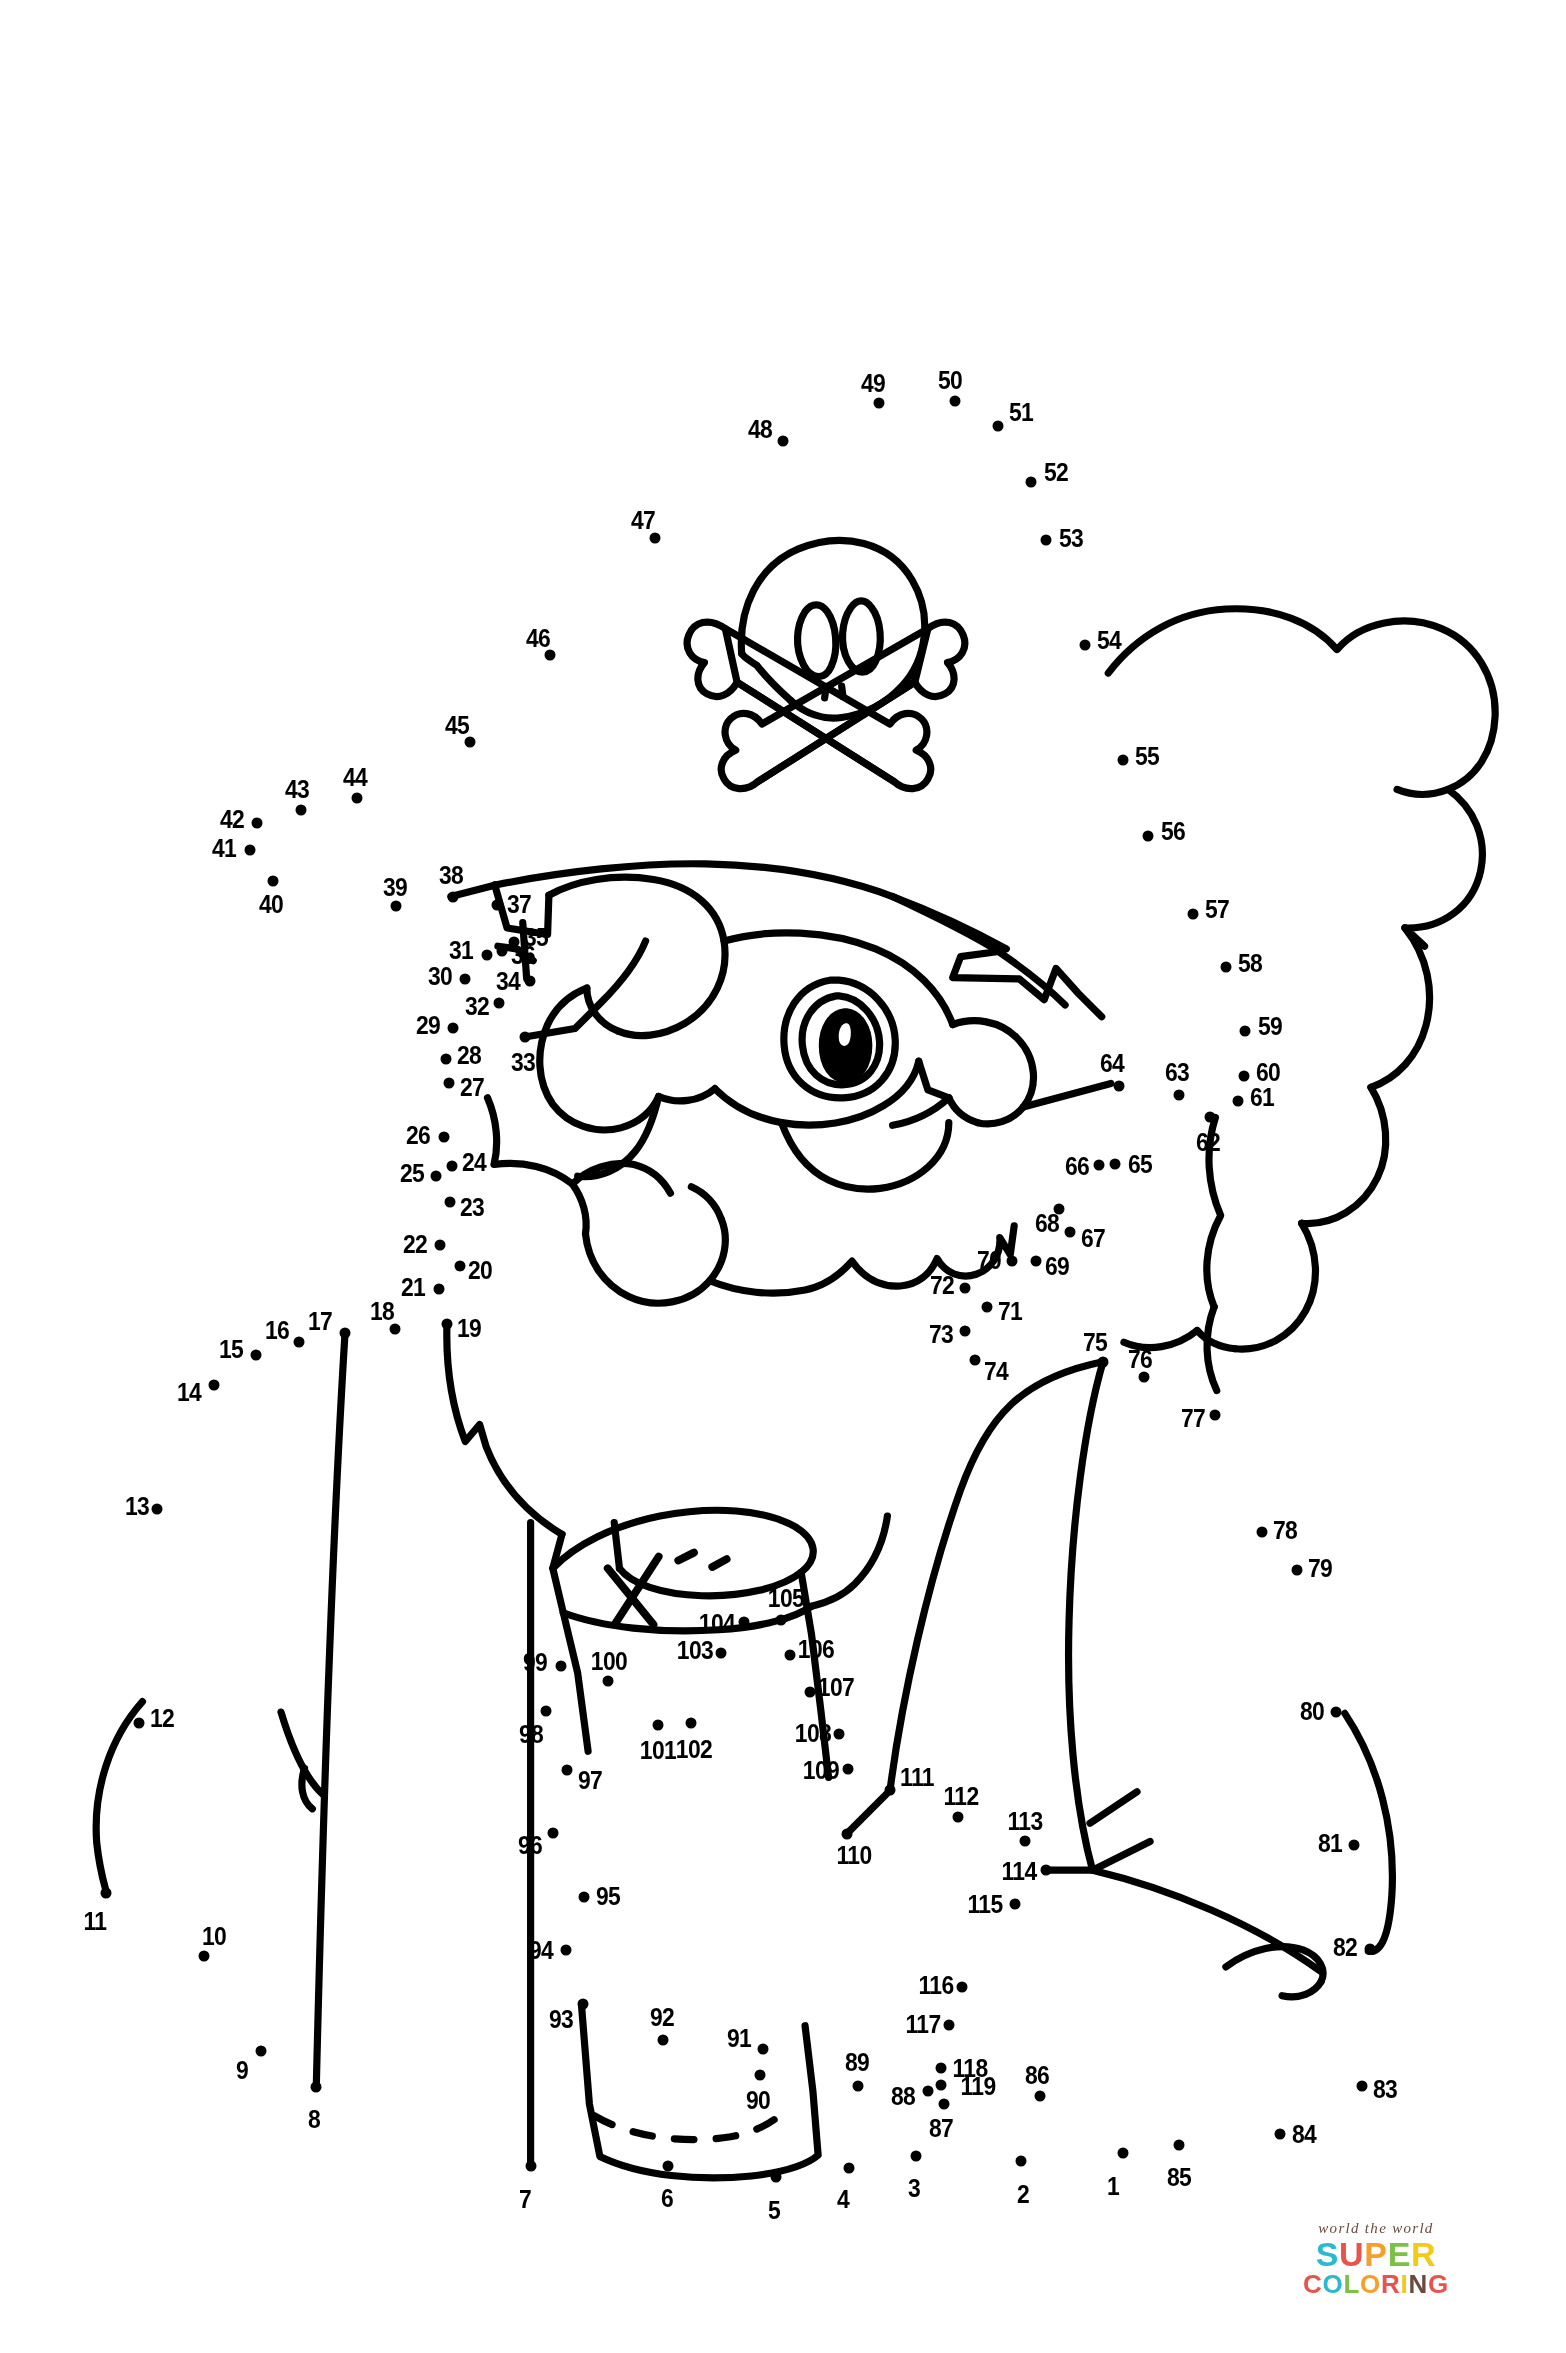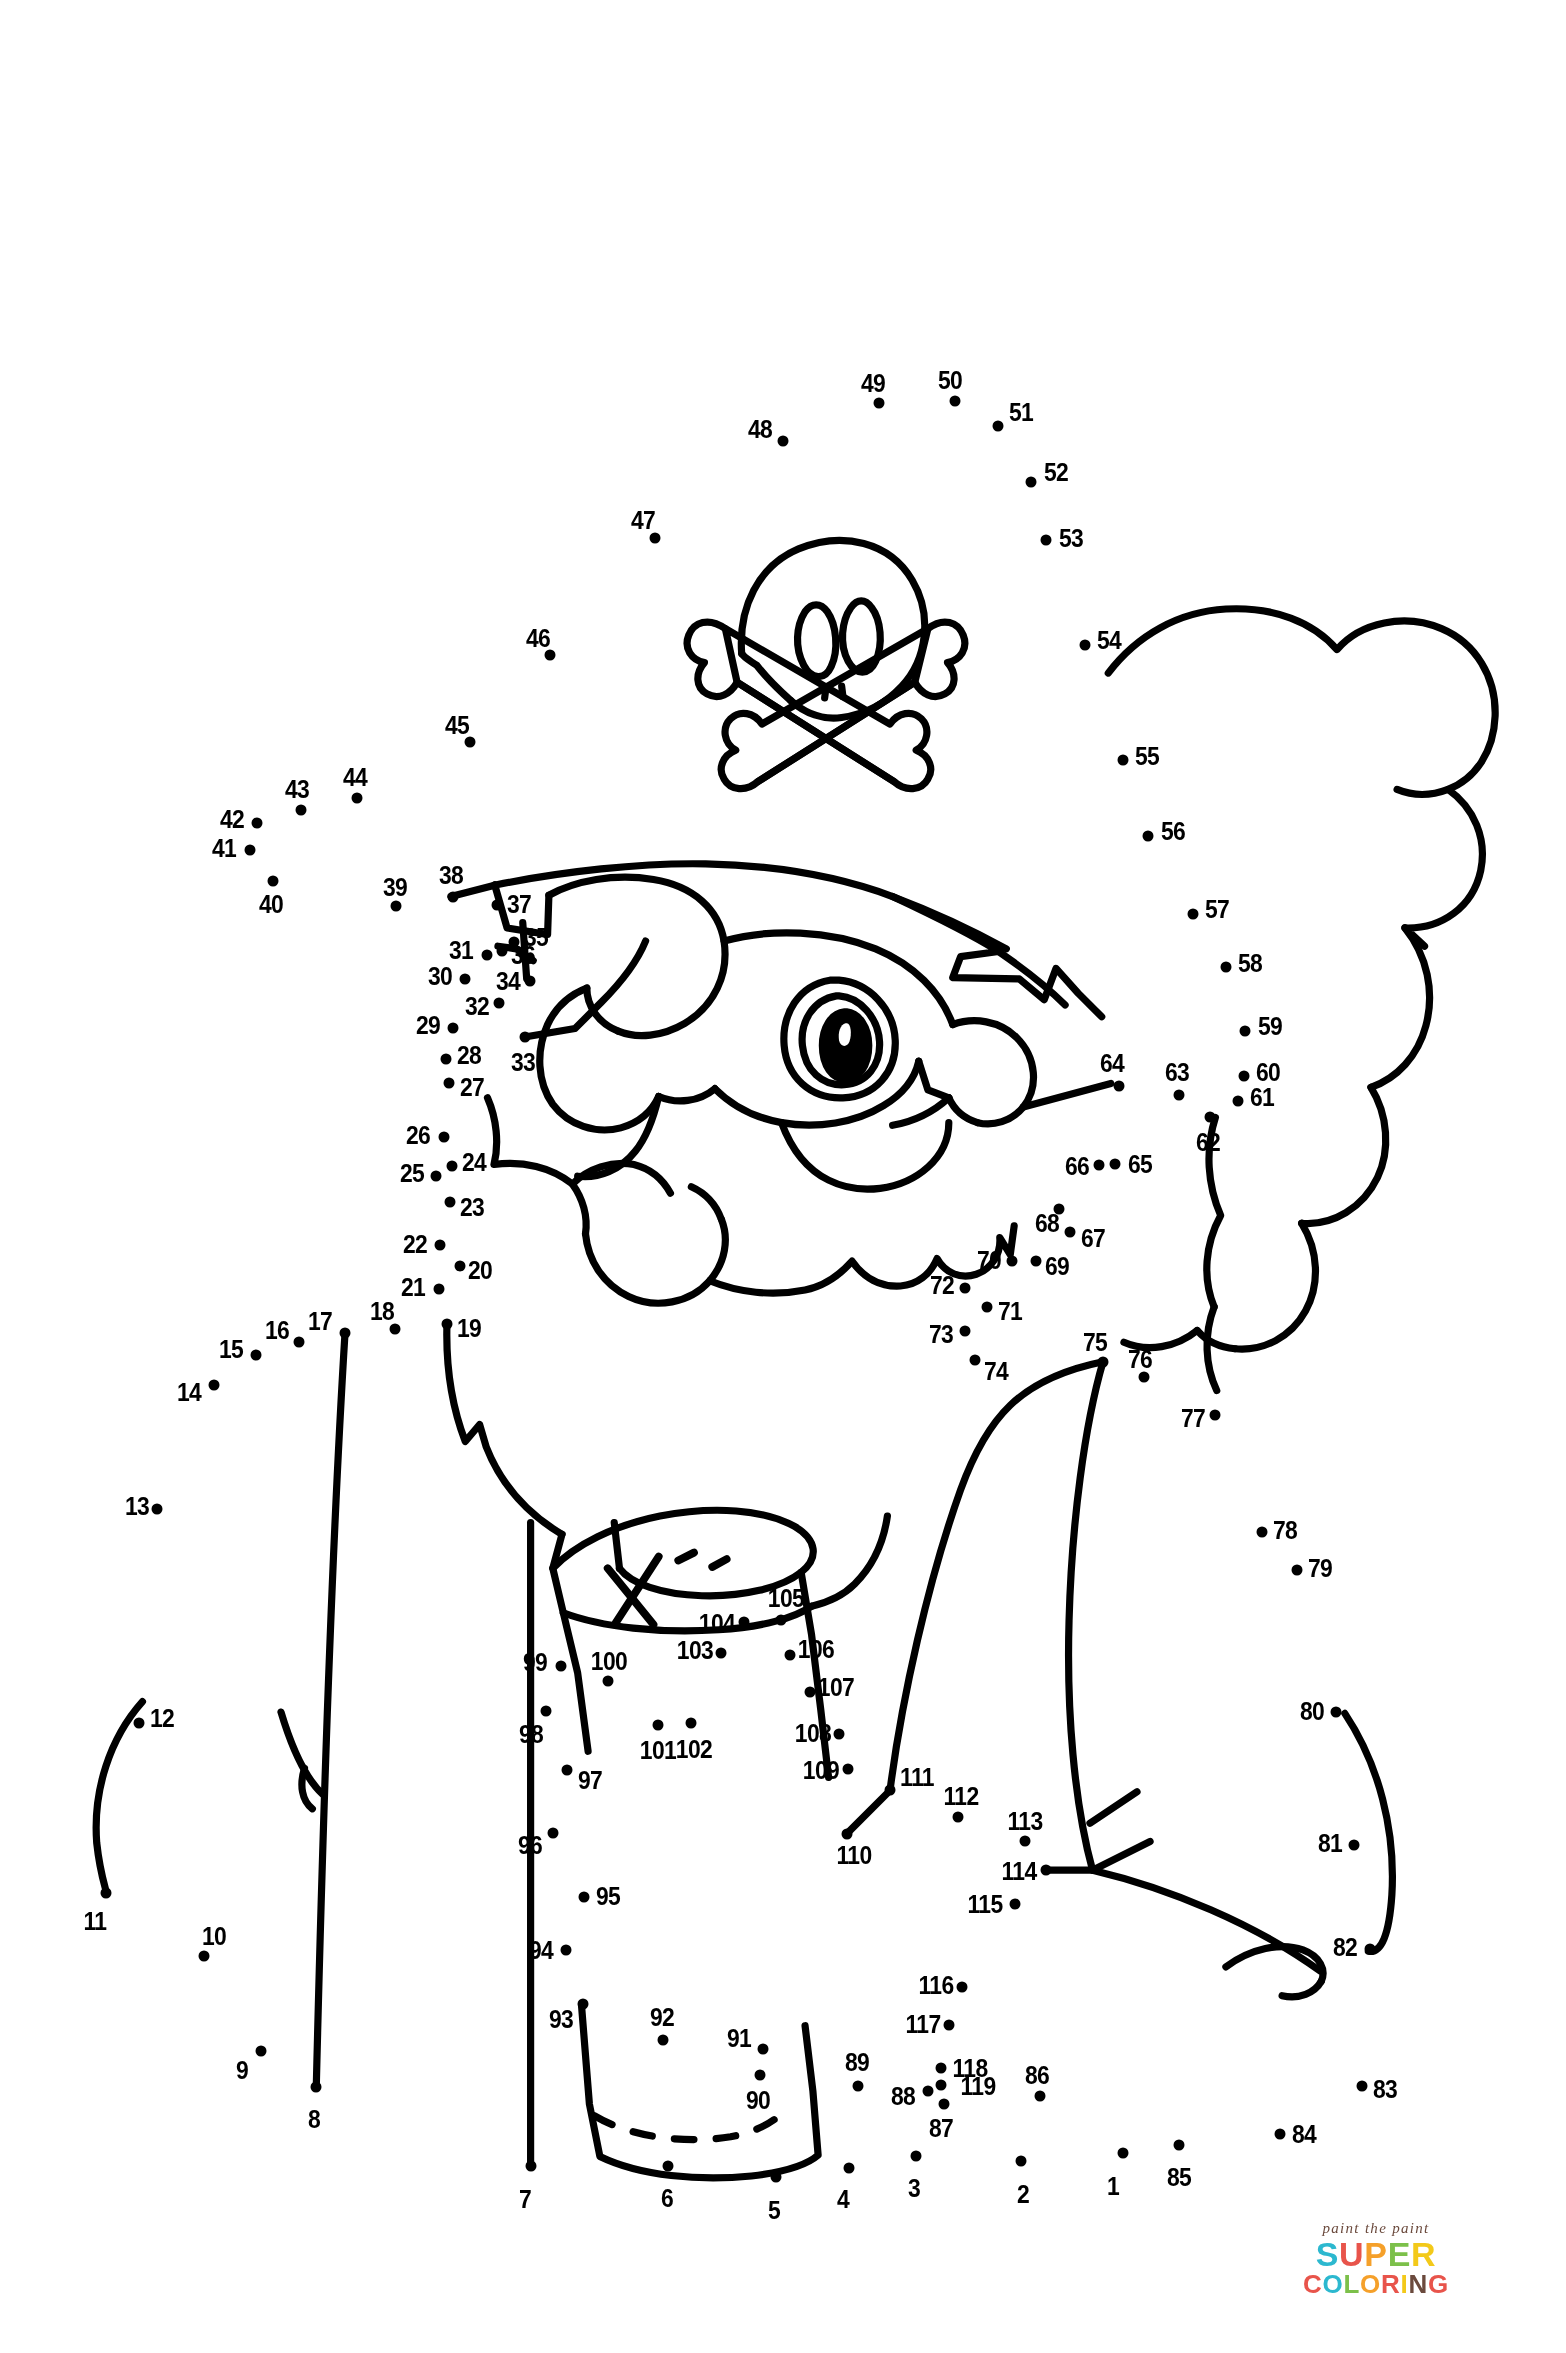--- a/index.html
+++ b/index.html
@@ -491,19 +491,19 @@
       <div class="lbl" style="left: 936px; top: 1985px;">116</div>
       <div class="dot" style="left: 949px; top: 2025px;"></div>
       <div class="lbl" style="left: 923px; top: 2024px;">117</div>
       <div class="dot" style="left: 941px; top: 2068px;"></div>
       <div class="lbl" style="left: 970px; top: 2068px;">118</div>
       <div class="dot" style="left: 941px; top: 2085px;"></div>
       <div class="lbl" style="left: 978px; top: 2086px;">119</div>
     </div>
 
   <div id="logo">
-    <div class="logo-tag">paint the paint</div>
+    <div class="logo-tag">world the world</div>
     <div class="logo-super"><span style="color: rgb(44, 184, 207);">S</span><span style="color: rgb(232, 84, 75);">U</span><span style="color: rgb(245, 160, 42);">P</span><span style="color: rgb(124, 192, 74);">E</span><span style="color: rgb(243, 201, 26);">R</span></div>
     <div class="logo-coloring"><span style="color: rgb(232, 84, 75);">C</span><span style="color: rgb(44, 184, 207);">O</span><span style="color: rgb(124, 192, 74);">L</span><span style="color: rgb(245, 160, 42);">O</span><span style="color: rgb(232, 84, 75);">R</span><span style="color: rgb(243, 201, 26);">I</span><span style="color: rgb(107, 74, 61);">N</span><span style="color: rgb(232, 84, 75);">G</span></div>
   </div>
 
 </div>
 
 
 </body></html>

